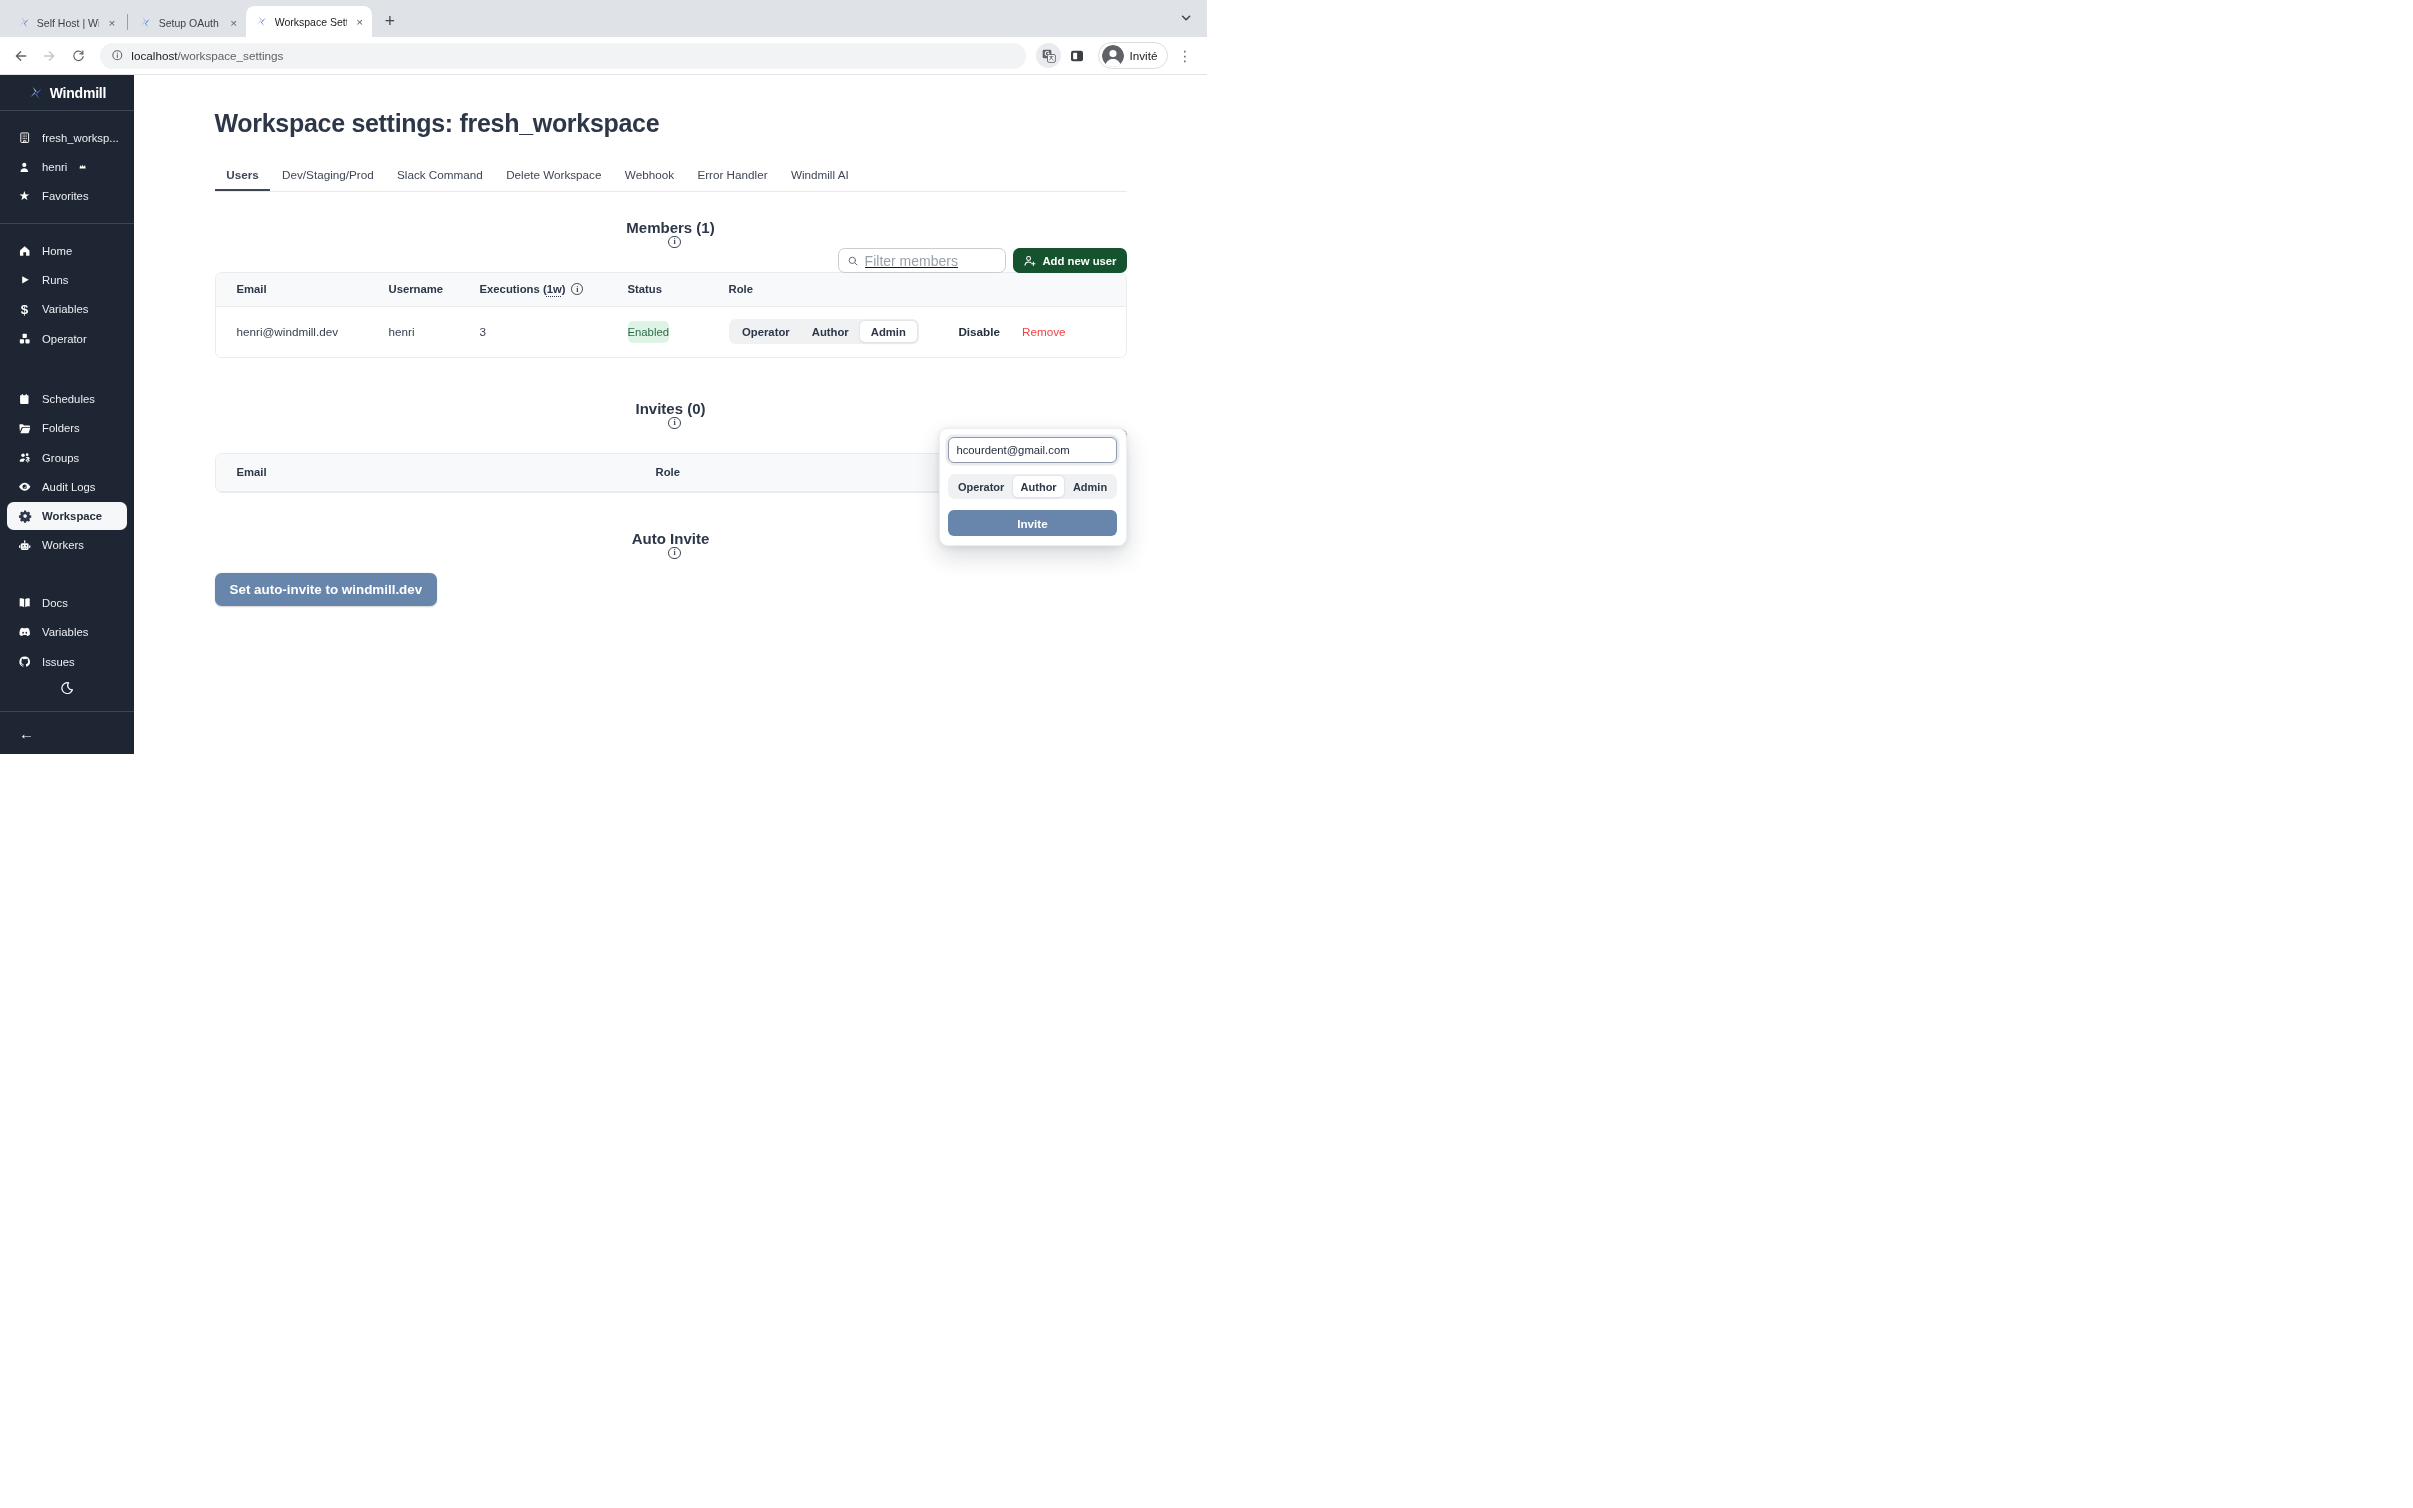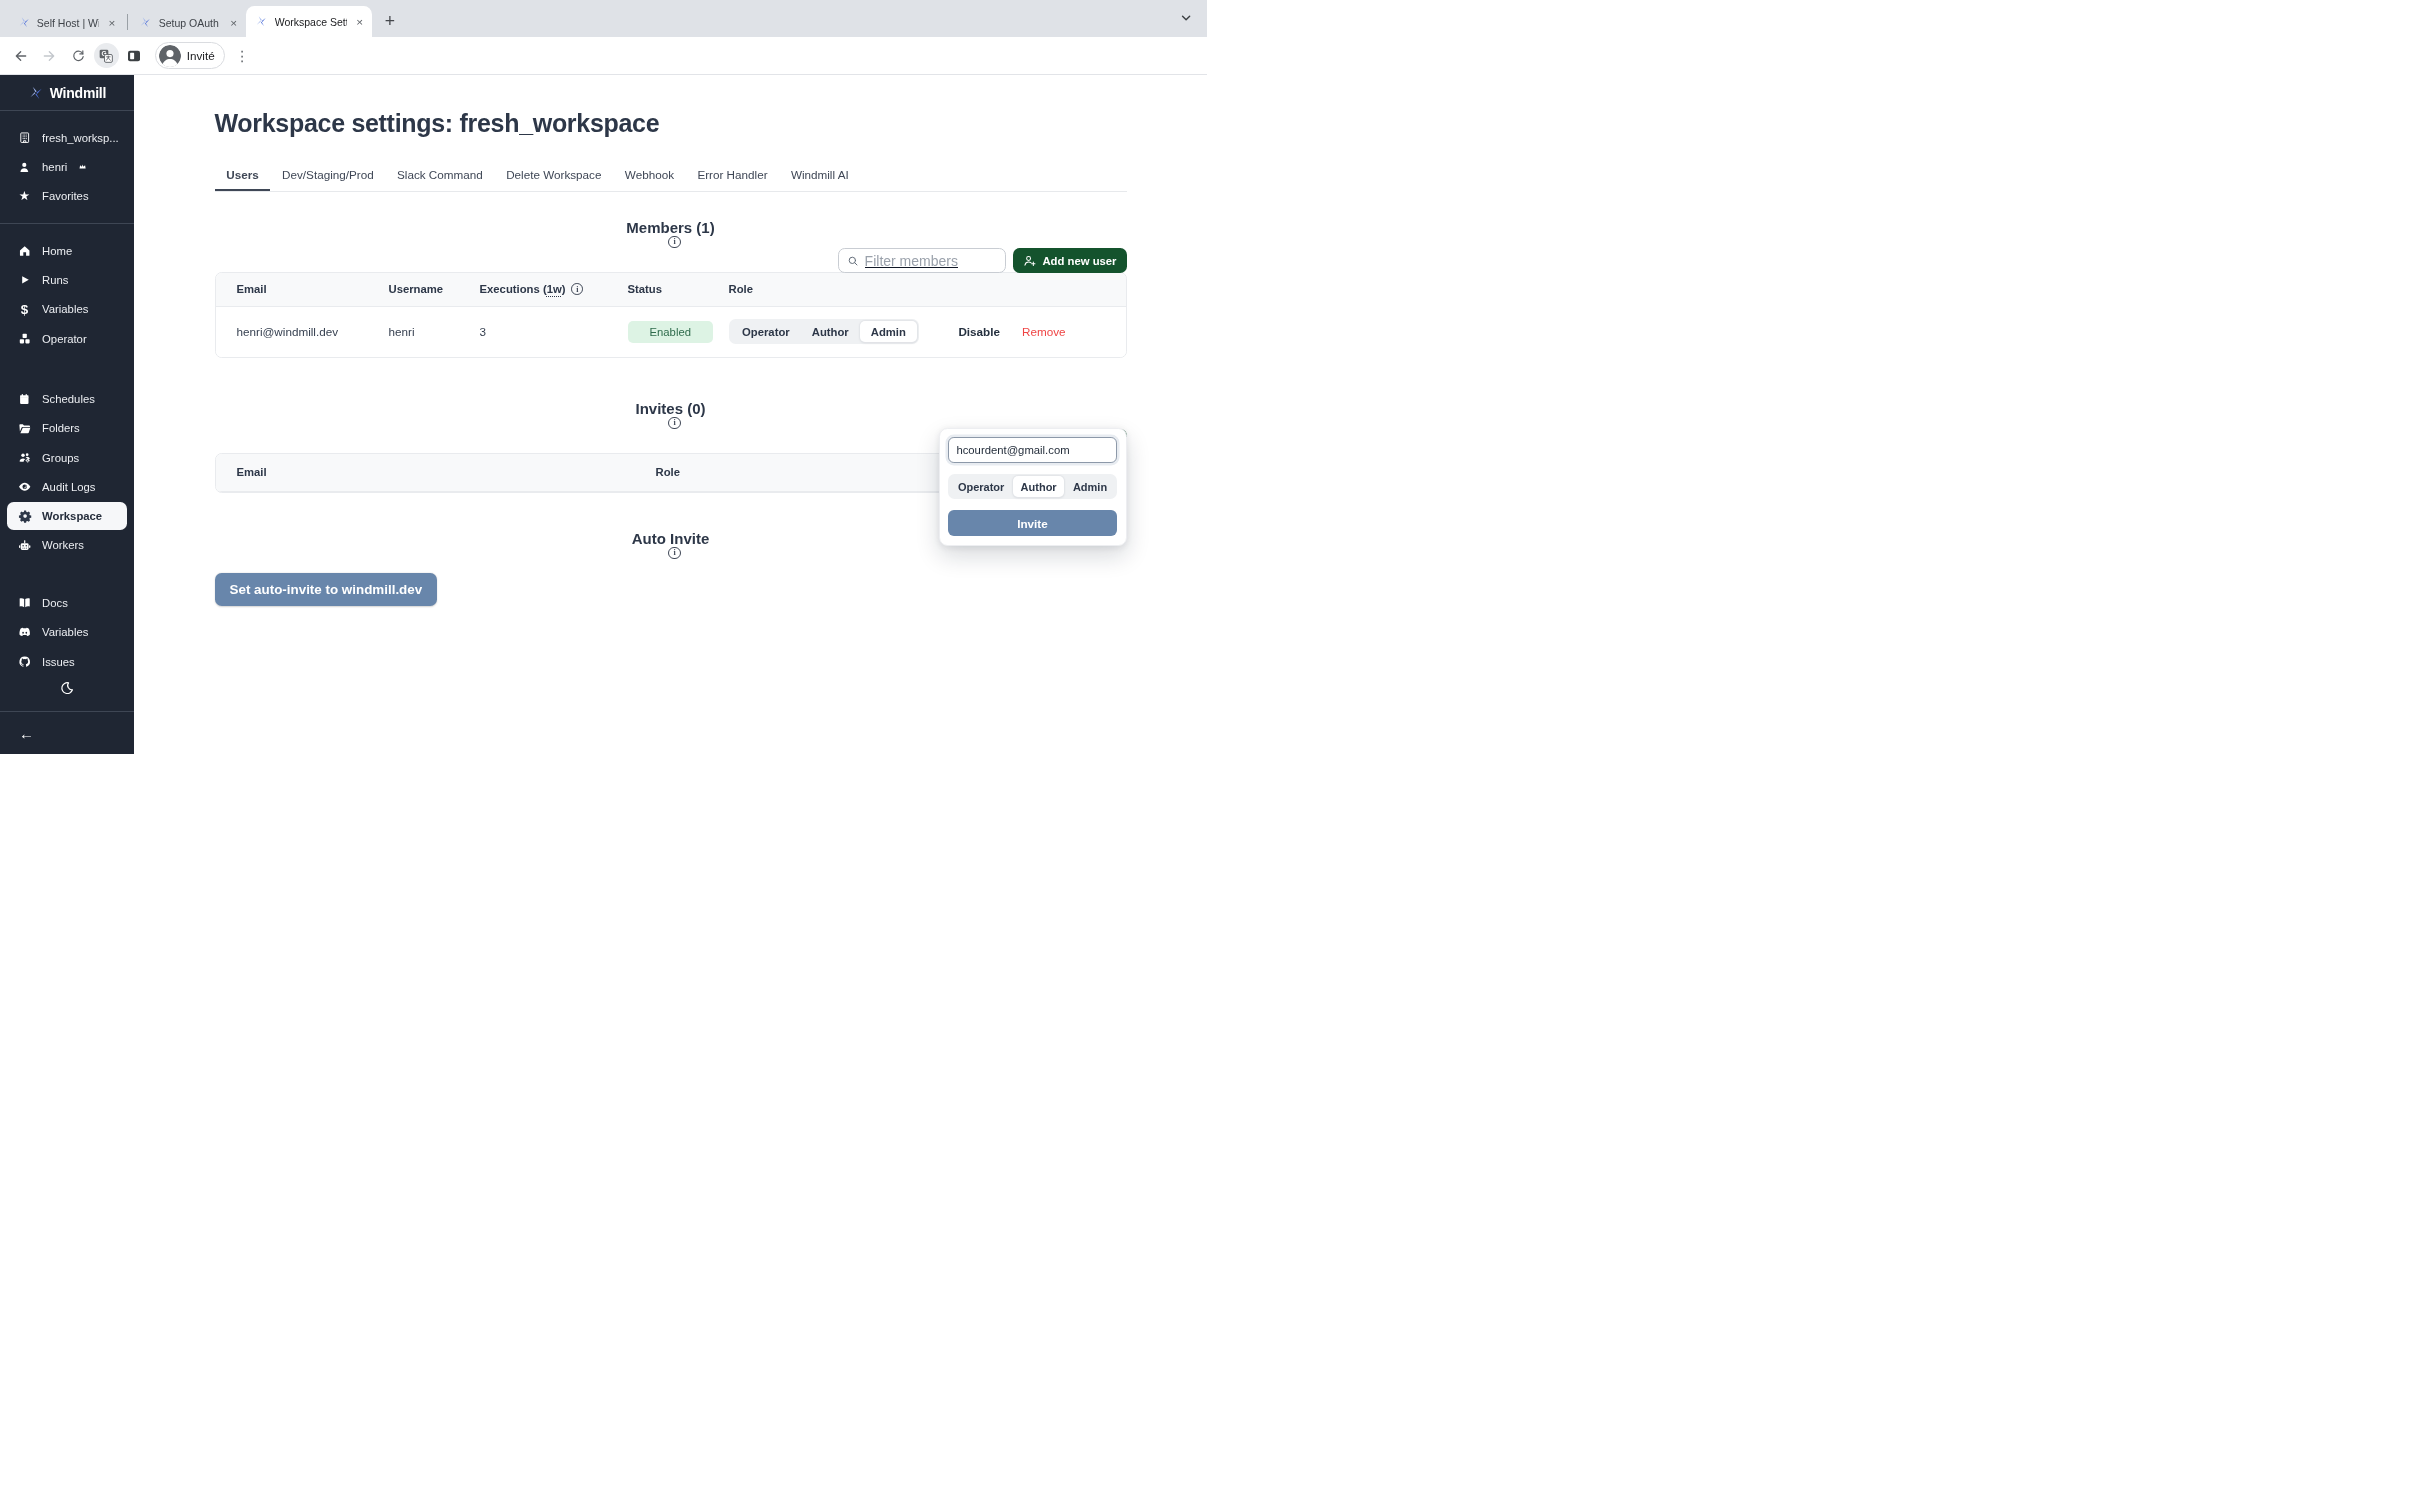--- a/index.html
+++ b/index.html
@@ -68,21 +68,21 @@
   .filter input::placeholder { color:#9aa1ab; }
   .btn-dark { height:25px; background:#14532d; color:#fff; border:none; border-radius:6.7px; display:flex; align-items:center; gap:5.9px; padding:0 10px; font-size:11.3px; font-weight:600; font-family:inherit; cursor:pointer; }
 
   .table { margin-top:28px; border:0.8px solid #e9ebee; border-radius:6.7px; overflow:hidden; }
   .thead { background:#f8f9fa; display:grid; grid-template-columns:152px 91px 148px 101px 1fr; padding-left:21px; height:34px; align-items:center; border-bottom:0.8px solid #e9ebee; font-size:11.3px; font-weight:700; color:#2d3748; }
   .thead .th { display:flex; align-items:center; }
   .th .info-badge { width:11.7px; height:11.7px; margin-left:5.9px; }
   .dotted-u { text-decoration:underline dotted; text-underline-offset:2.5px; }
   .trow { display:grid; grid-template-columns:152px 91px 148px 101px 1fr; padding-left:21px; height:50px; align-items:center; font-size:11.7px; color:#374151; background:#fff; }
   .cell-flex { display:flex; align-items:center; padding-right:60px; }
-  .badge-enabled { display:inline-block; background:#ddf3e4; color:#2f6b4c; font-size:11.3px; font-weight:500; padding:5px 22px; border-radius:5px; }
+  .badge-enabled { display:inline-block; background:#ddf3e4; color:#2f6b4c; font-size:11.3px; font-weight:500; padding:5px 0; border-radius:5px; }
   .role-group { background:#eff1f3; border-radius:6.7px; padding:2.5px; display:inline-flex; }
   .role-opt { padding:4.2px 11px; font-size:11.3px; font-weight:600; color:#2d3748; border-radius:5px; cursor:pointer; white-space:nowrap; }
   .role-opt.selected { background:#fff; box-shadow:0 0 0 0.8px #e3e5e9, 0 0.8px 2.5px rgba(16,24,40,.12); }
   .action-disable { margin-left:auto; font-size:11.7px; font-weight:600; color:#25303f; cursor:pointer; }
   .action-remove { margin-left:22px; font-size:11.7px; font-weight:500; color:#ef4444; cursor:pointer; }
 
   section.invites { margin-top:42px; position:relative; }
   .thead2 { background:#f8f9fa; display:grid; grid-template-columns:419px 1fr; padding-left:21px; height:38px; align-items:center; border-bottom:0.8px solid #e9ebee; font-size:11.3px; font-weight:700; color:#2d3748; }
   .tbody-empty { height:67px; display:grid; place-items:center; font-size:11.7px; color:#374151; background:#fff; }
 
@@ -154,20 +154,29 @@
       <svg width="16" height="16" viewBox="0 0 24 24" fill="none" stroke="#c3c7cc" stroke-width="2" stroke-linecap="round" stroke-linejoin="round">
         <path d="M5 12h13M12.5 5.5 19 12l-6.5 6.5"></path>
       </svg>
     </div>
   <div class="navbtn">
       <svg width="14.2" height="14.2" viewBox="0 0 24 24" fill="none" stroke="#5f6368" stroke-width="2" stroke-linecap="round" stroke-linejoin="round">
         <path d="M20 5v5h-5"></path>
         <path d="M20 10a8 8 0 1 0 .6 4.5"></path>
       </svg>
     </div>
+  <div class="urlbar">
+    <span>
+        <svg width="12.6" height="12.6" viewBox="0 0 24 24" fill="none" stroke="#5f6368" stroke-width="2" stroke-linecap="round">
+          <circle cx="12" cy="12" r="8.5"></circle>
+          <path d="M12 11.2V16M12 7.8v.3"></path>
+        </svg>
+      </span>
+    <span><span class="host">localhost</span><span class="path">/workspace_settings</span></span>
+  </div>
   <div class="tool-circle hl">
     <svg width="16" height="16" viewBox="0 0 24 24">
         <rect x="2.5" y="2.5" width="13" height="13" rx="2" fill="#5f6368"></rect>
         <text x="9" y="12.6" font-size="10" font-weight="bold" fill="#fff" text-anchor="middle" font-family="Liberation Sans, sans-serif">G</text>
         <rect x="9.8" y="9.8" width="11.7" height="11.7" rx="2" fill="#fff" stroke="#5f6368" stroke-width="1.4"></rect>
         <path d="M12.3 13.2h6.5M15.5 13.2c-.4 2.5-2 4.6-3.7 5.6M15.3 13.2c.3 1.9 1.8 4.4 3.6 5.4M15.5 11.5v1.7" stroke="#5f6368" stroke-width="1.3" fill="none"></path>
       </svg>
   </div>
   <div class="tool-circle">
     <svg width="16" height="16" viewBox="0 0 24 24">

